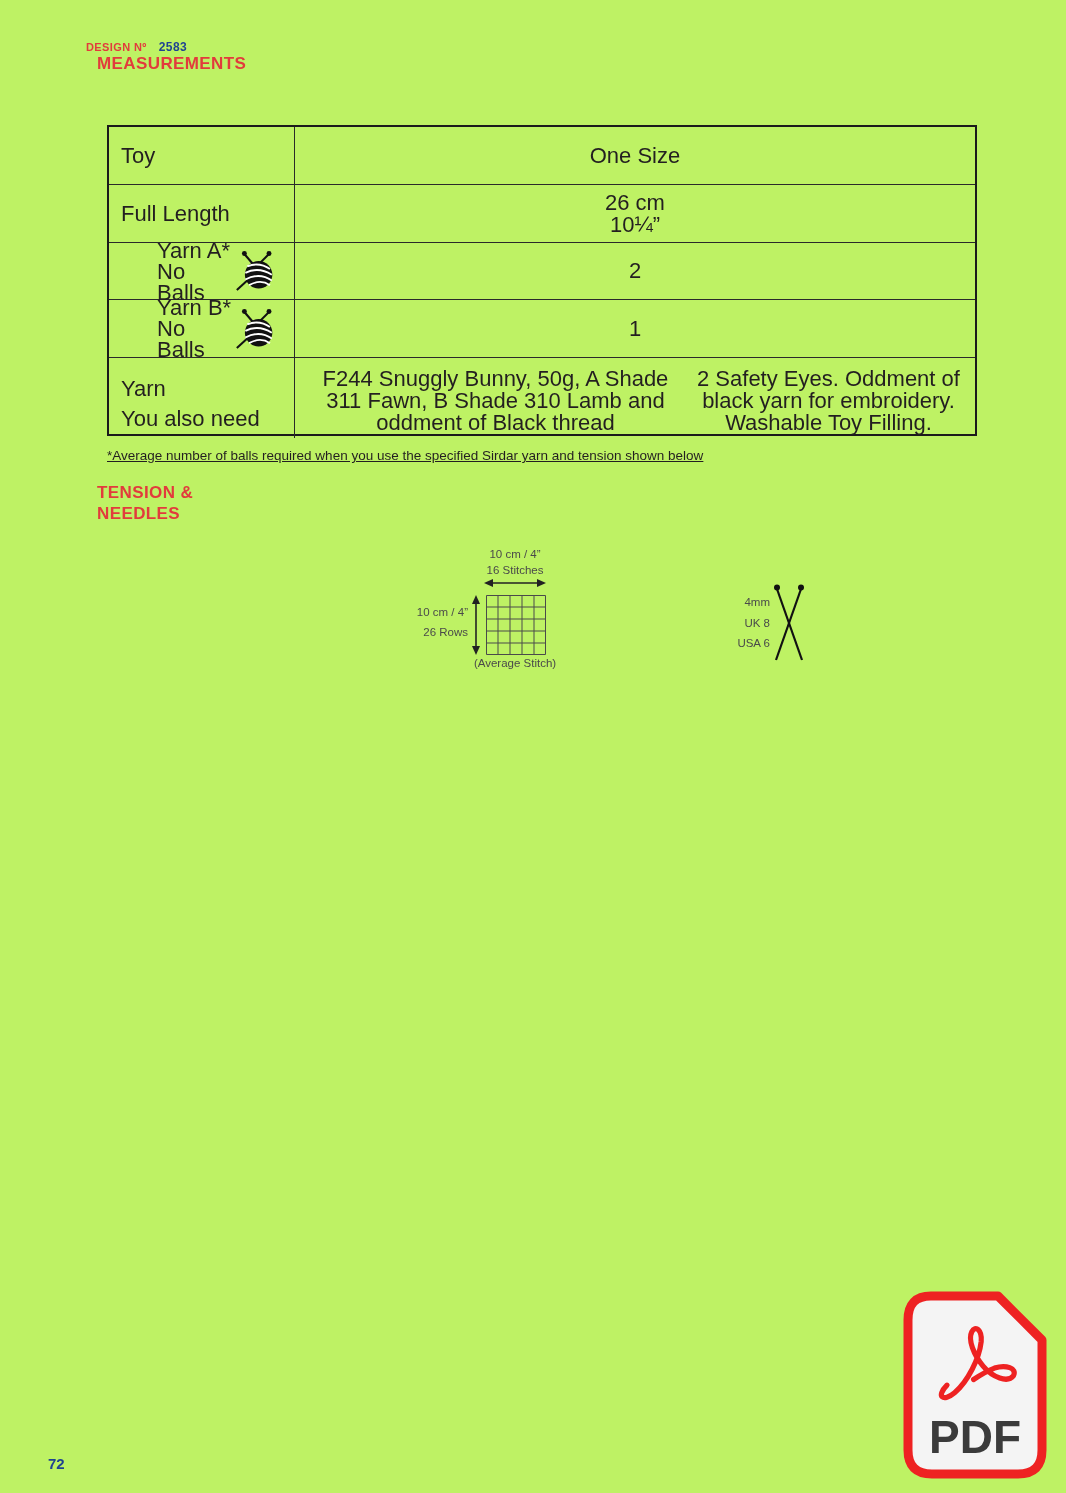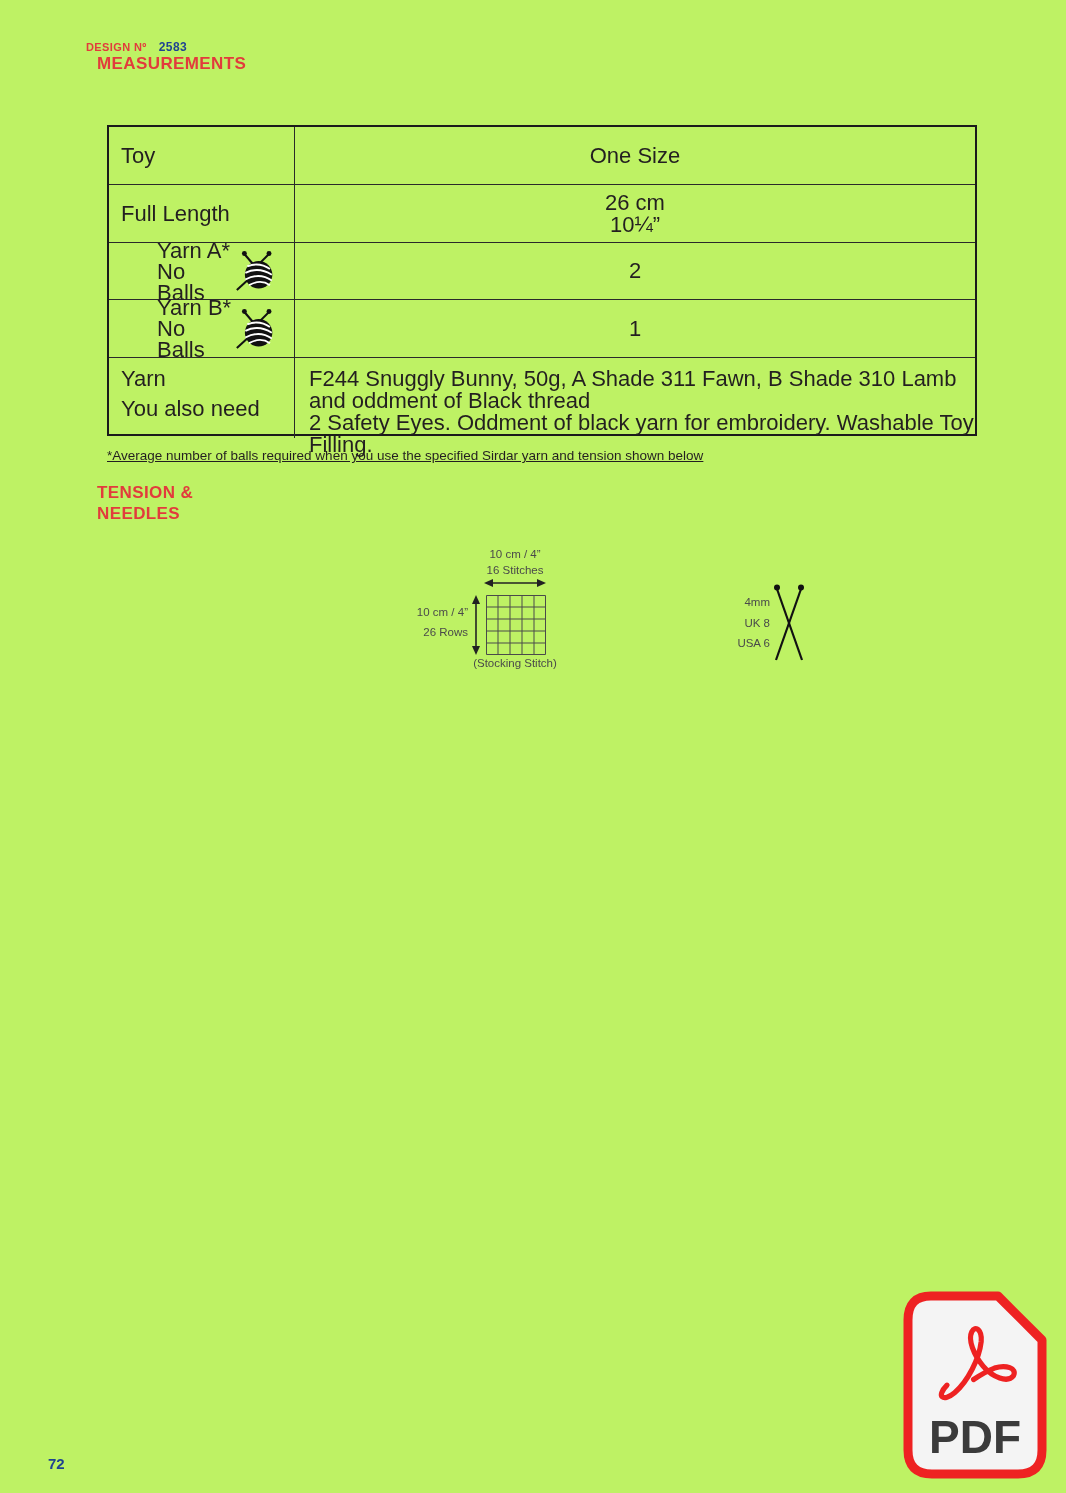--- a/index.html
+++ b/index.html
@@ -72,27 +72,27 @@
   .label-lines { display: flex; flex-direction: column; line-height: 21px; }
 
   .value-center {
     align-items: center;
     justify-content: center;
     flex-direction: column;
     text-align: center;
     line-height: 22px;
   }
 
-  .yarn-row-label { padding-top: 10px; justify-content: flex-start; }
+  .yarn-row-label { padding-top: 10px; justify-content: center; }
   .yarn-row-label .lbl2 { margin-top: 9px; }
 
   .yarn-row-value {
-    flex-direction: column;
     padding: 10px 0 0 14px;
     line-height: 22px;
+    text-align: center;
   }
   .yarn-row-value .v2 { margin-top: 4px; }
 
   
   .footnote {
     position: absolute;
     left: 107px; top: 448px;
     font-size: 13.5px;
     color: #231f20;
     text-decoration: underline;
@@ -255,21 +255,21 @@
         <line x1="0.5" y1="48" x2="59.5" y2="48"></line>
         <line x1="0.5" y1="59.5" x2="59.5" y2="59.5"></line>
       </g>
     </svg>
 
     <div class="diag-text left-labels">
       <div>10 cm / 4”</div>
       <div>26 Rows</div>
     </div>
 
-    <div class="diag-text stitch-label">(Stocking Stitch)</div>
+    <div class="diag-text stitch-label">(Average Stitch)</div>
 
     <div class="diag-text needle-labels">
       <div>4mm</div>
       <div>UK 8</div>
       <div>USA 6</div>
     </div>
 
     <svg class="crossed-needles" width="40" height="80" viewBox="0 0 40 80">
       <line x1="8" y1="6" x2="33" y2="77" stroke="#111" stroke-width="2.2"></line>
       <line x1="32" y1="6" x2="7" y2="77" stroke="#111" stroke-width="2.2"></line>

